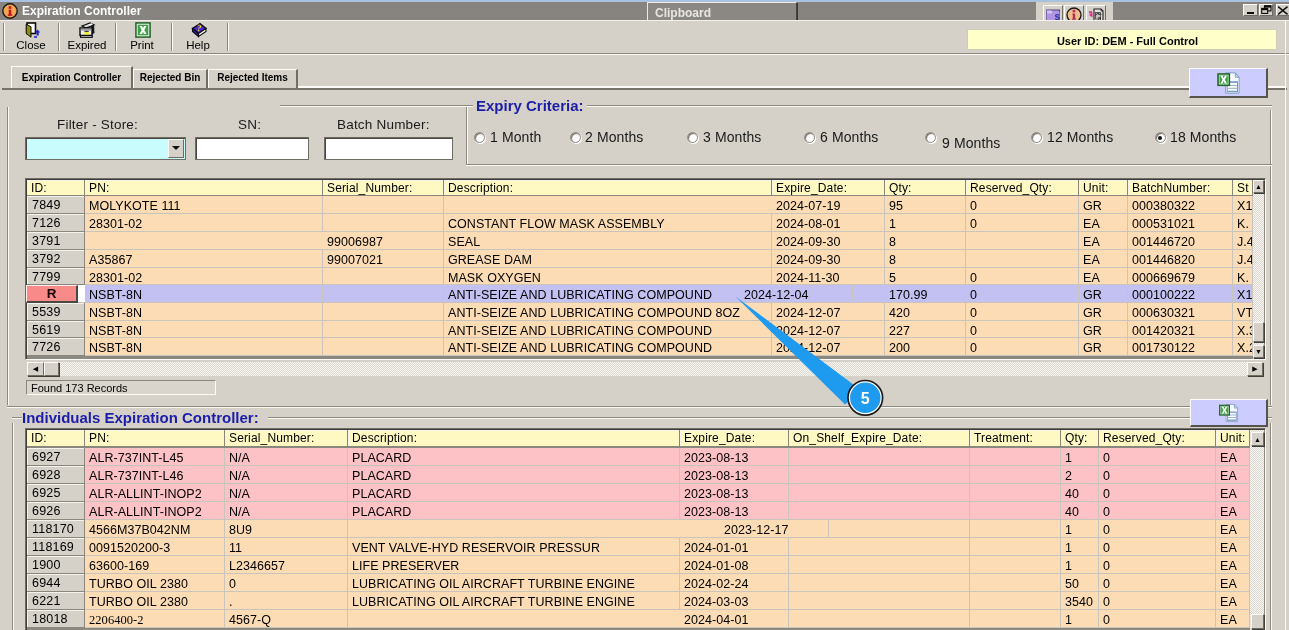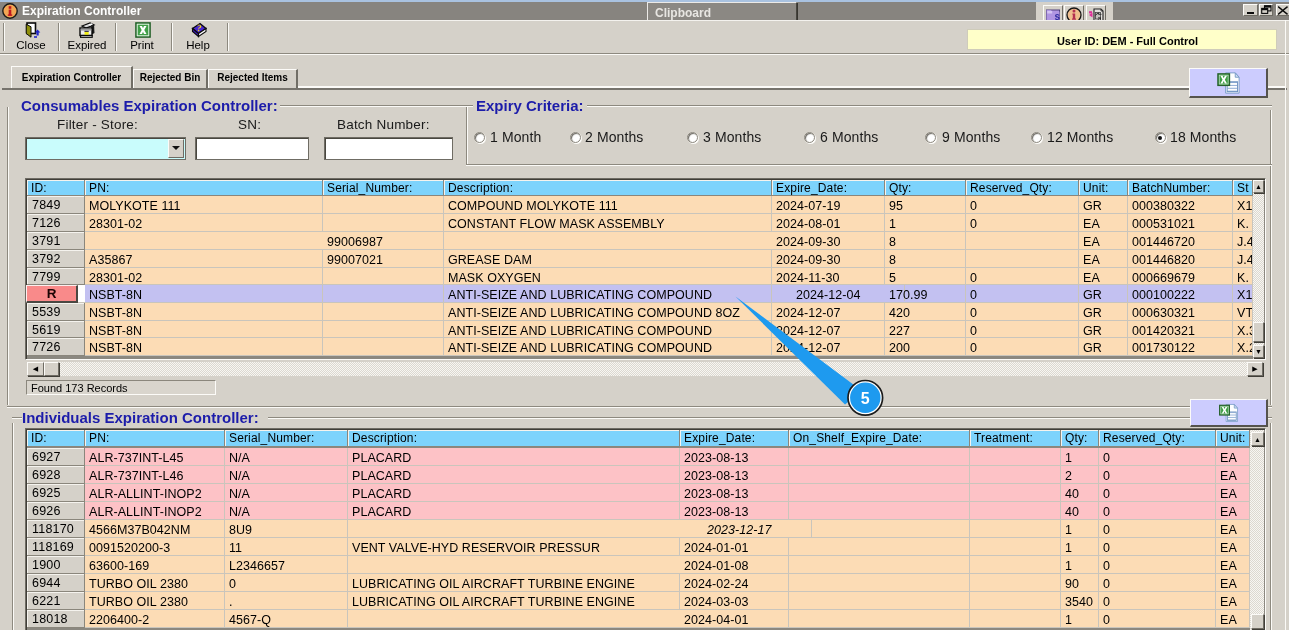--- a/index.html
+++ b/index.html
@@ -3,21 +3,21 @@
 <style>
 *{margin:0;padding:0;box-sizing:border-box;}
 body{width:1289px;height:630px;overflow:hidden;}
 #win{position:absolute;left:0;top:0;width:1289px;height:630px;background:#d5d1c9;
  font-family:"Liberation Sans",sans-serif;font-size:11px;color:#000;}
 .abs{position:absolute;}
 .cap{color:#1c1caa;font-weight:bold;font-size:15px;}
 .etchH{height:2px;border-top:1px solid #8d897f;border-bottom:1px solid #fbfaf7;}
 .etchV{width:2px;border-left:1px solid #8d897f;border-right:1px solid #fbfaf7;}
 .raise{border-top:1px solid #fcfbf8;border-left:1px solid #fcfbf8;border-bottom:1px solid #6f6c64;border-right:1px solid #6f6c64;}
-.hdr{background:#7dd3fc;}
+.hdr{background:#fef9c3;}
 .hcell{position:absolute;top:0;height:100%;border-right:1px solid #8a867c;border-bottom:1px solid #8a867c;
  box-shadow:inset 1px 1px 0 #f5f3ee;padding:1px 0 0 4px;overflow:hidden;white-space:nowrap;font-size:12px;letter-spacing:0.15px;}
 .idcell{background:#d5d1c9;border-right:1px solid #8a867c;border-bottom:1px solid #8a867c;
  box-shadow:inset 1px 1px 0 #f5f3ee;font-size:12.5px;letter-spacing:0.2px;}
 .dcell{position:absolute;top:0;height:100%;border-right:1px solid #c9c5bc;padding:2.5px 0 0 4px;overflow:hidden;white-space:nowrap;font-size:12.5px;letter-spacing:0.05px;}
 .sbtn{position:absolute;background:#d5d1c9;border-top:1px solid #fcfbf8;border-left:1px solid #fcfbf8;
  border-bottom:1px solid #6f6c64;border-right:1px solid #6f6c64;box-shadow:1px 1px 0 #403e38;}
 .arr{position:absolute;left:0;top:0;width:100%;height:100%;display:flex;align-items:center;justify-content:center;}
 .track{background-color:#dcd8d0;background-image:linear-gradient(45deg,#f7f6f2 25%,transparent 25%,transparent 75%,#f7f6f2 75%),linear-gradient(45deg,#f7f6f2 25%,transparent 25%,transparent 75%,#f7f6f2 75%);background-size:2px 2px;background-position:0 0,1px 1px;}
 .tb{position:absolute;top:66px;height:22px;background:#d5d1c9;border-top:1px solid #fcfbf8;border-left:1px solid #fcfbf8;border-right:2px solid #716e66;
@@ -119,21 +119,20 @@
 <div class="abs" style="left:967px;top:29px;width:310px;height:21px;background:#ffffc9;border:1px solid #cfccba;text-align:center;font-weight:bold;font-size:11px;padding-top:5px;text-indent:11px;">User ID: DEM - Full Control</div>
 <div class="abs" style="left:2px;top:88px;width:1285px;height:2px;background:#76736c;"></div>
 <div class="abs" style="left:298px;top:86px;width:988px;height:2px;background:#fbfaf7;"></div>
 <div class="tb" style="left:11px;top:66px;width:122px;height:22px;">Expiration Controller</div>
 <div class="tb" style="left:133px;top:69px;width:75px;height:19px;padding-top:2px;">Rejected Bin</div>
 <div class="tb" style="left:208px;top:69px;width:90px;height:19px;padding-top:2px;">Rejected Items</div>
 <div class="abs etchV" style="left:7px;top:107px;height:298px;"></div>
 <div class="abs etchH" style="left:7px;top:406px;width:1265px;"></div>
 <div class="abs etchV" style="left:1270px;top:110px;height:295px;"></div>
 <div class="abs etchH" style="left:280px;top:105px;width:186px;"></div>
-<div class="abs cap" style="left:21px;top:97px;">Consumables Expiration Controller:</div>
 <div class="abs" style="left:57px;top:117px;font-size:13.5px;letter-spacing:0.2px;color:#1a1a1a;">Filter - Store:</div>
 <div class="abs" style="left:238px;top:117px;font-size:13.5px;letter-spacing:0.2px;color:#1a1a1a;">SN:</div>
 <div class="abs" style="left:337px;top:117px;font-size:13.5px;letter-spacing:0.2px;color:#1a1a1a;">Batch Number:</div>
 <div class="abs" style="left:25px;top:137px;width:161px;height:23px;background:#c9fcfc;border:1px solid #6f6c64;box-shadow:inset 1px 1px 0 #49473f;"></div>
 <div class="abs raise" style="left:168px;top:139px;width:16px;height:19px;background:#d5d1c9;"></div>
 <div class="abs" style="left:172px;top:146px;width:0;height:0;border-left:4px solid transparent;border-right:4px solid transparent;border-top:4px solid #111;"></div>
 <div class="abs" style="left:195px;top:137px;width:114px;height:23px;background:#fff;border:1px solid #6f6c64;box-shadow:inset 1px 1px 0 #49473f;"></div>
 <div class="abs" style="left:324px;top:137px;width:129px;height:23px;background:#fff;border:1px solid #6f6c64;box-shadow:inset 1px 1px 0 #49473f;"></div>
 <div class="abs etchV" style="left:466px;top:105px;height:60px;"></div>
 <div class="abs etchH" style="left:466px;top:105px;width:112px;"></div>
@@ -144,21 +143,21 @@
 <div class="abs cap" style="left:473px;top:97px;background:#d5d1c9;padding:0 3px;">Expiry Criteria:</div>
 <div class="radio" style="left:473.5px;top:132px;"></div>
 <div class="rlab" style="left:490px;top:129px;">1 Month</div>
 <div class="radio" style="left:569.5px;top:132px;"></div>
 <div class="rlab" style="left:585px;top:129px;">2 Months</div>
 <div class="radio" style="left:686.5px;top:132px;"></div>
 <div class="rlab" style="left:703px;top:129px;">3 Months</div>
 <div class="radio" style="left:803.5px;top:132px;"></div>
 <div class="rlab" style="left:820px;top:129px;">6 Months</div>
 <div class="radio" style="left:924.5px;top:132px;"></div>
-<div class="rlab" style="left:942px;top:129px;">9 Months</div>
+<div class="rlab" style="left:942px;top:135px;">9 Months</div>
 <div class="radio" style="left:1030.5px;top:132px;"></div>
 <div class="rlab" style="left:1047px;top:129px;">12 Months</div>
 <div class="radio" style="left:1154.5px;top:132px;"></div>
 <div class="rlab" style="left:1170px;top:129px;">18 Months</div>
 <div class="abs" style="left:1158px;top:135.5px;width:4px;height:4px;border-radius:50%;background:#111;"></div>
 <div class="abs" style="left:25px;top:178px;width:1241px;height:182px;background:#8b8880;border:1px solid #6f6c64;border-bottom-color:#fcfbf8;border-right-color:#fcfbf8;box-shadow:inset 1px 1px 0 #403e38;"></div>
 <div class="abs hdr" style="left:27px;top:180px;width:1226px;height:16px;"></div>
 <div class="abs hcell hdr" style="left:27px;top:180px;width:58px;height:16px;">ID:</div>
 <div class="abs hcell hdr" style="left:85px;top:180px;width:238px;height:16px;">PN:</div>
 <div class="abs hcell hdr" style="left:323px;top:180px;width:121px;height:16px;">Serial_Number:</div>
@@ -166,41 +165,41 @@
 <div class="abs hcell hdr" style="left:772px;top:180px;width:113px;height:16px;">Expire_Date:</div>
 <div class="abs hcell hdr" style="left:885px;top:180px;width:81px;height:16px;">Qty:</div>
 <div class="abs hcell hdr" style="left:966px;top:180px;width:113px;height:16px;">Reserved_Qty:</div>
 <div class="abs hcell hdr" style="left:1079px;top:180px;width:49px;height:16px;">Unit:</div>
 <div class="abs hcell hdr" style="left:1128px;top:180px;width:105px;height:16px;">BatchNumber:</div>
 <div class="abs hcell hdr" style="left:1233px;top:180px;width:20px;height:16px;">St</div>
 <div class="abs" style="left:85px;top:196px;width:1168px;height:18px;background:#fcdcb5;border-bottom:1px solid #c9c5bc;"></div>
 <div class="abs idcell" style="left:27px;top:196px;width:58px;height:18px;padding:2px 0 0 5px;">7849</div>
 <div class="abs dcell" style="left:85px;top:196px;width:238px;height:18px;">MOLYKOTE 111</div>
 <div class="abs dcell" style="left:323px;top:196px;width:121px;height:18px;"></div>
-<div class="abs dcell" style="left:444px;top:196px;width:328px;height:18px;">COMPOUND MOLYKOTE 111</div>
 <div class="abs dcell" style="left:772px;top:196px;width:113px;height:18px;">2024-07-19</div>
 <div class="abs dcell" style="left:885px;top:196px;width:81px;height:18px;">95</div>
 <div class="abs dcell" style="left:966px;top:196px;width:113px;height:18px;">0</div>
 <div class="abs dcell" style="left:1079px;top:196px;width:49px;height:18px;">GR</div>
 <div class="abs dcell" style="left:1128px;top:196px;width:105px;height:18px;">000380322</div>
 <div class="abs dcell" style="left:1233px;top:196px;width:20px;height:18px;">X1</div>
 <div class="abs" style="left:85px;top:214px;width:1168px;height:18px;background:#fcdcb5;border-bottom:1px solid #c9c5bc;"></div>
 <div class="abs idcell" style="left:27px;top:214px;width:58px;height:18px;padding:2px 0 0 5px;">7126</div>
 <div class="abs dcell" style="left:85px;top:214px;width:238px;height:18px;">28301-02</div>
 <div class="abs dcell" style="left:323px;top:214px;width:121px;height:18px;"></div>
 <div class="abs dcell" style="left:444px;top:214px;width:328px;height:18px;">CONSTANT FLOW MASK ASSEMBLY</div>
 <div class="abs dcell" style="left:772px;top:214px;width:113px;height:18px;">2024-08-01</div>
 <div class="abs dcell" style="left:885px;top:214px;width:81px;height:18px;">1</div>
 <div class="abs dcell" style="left:966px;top:214px;width:113px;height:18px;">0</div>
 <div class="abs dcell" style="left:1079px;top:214px;width:49px;height:18px;">EA</div>
 <div class="abs dcell" style="left:1128px;top:214px;width:105px;height:18px;">000531021</div>
 <div class="abs dcell" style="left:1233px;top:214px;width:20px;height:18px;">K.</div>
 <div class="abs" style="left:85px;top:232px;width:1168px;height:18px;background:#fcdcb5;border-bottom:1px solid #c9c5bc;"></div>
 <div class="abs idcell" style="left:27px;top:232px;width:58px;height:18px;padding:2px 0 0 5px;">3791</div>
 <div class="abs dcell" style="left:323px;top:232px;width:121px;height:18px;">99006987</div>
+<div class="abs dcell" style="left:444px;top:232px;width:328px;height:18px;">SEAL</div>
 <div class="abs dcell" style="left:772px;top:232px;width:113px;height:18px;">2024-09-30</div>
 <div class="abs dcell" style="left:885px;top:232px;width:81px;height:18px;">8</div>
 <div class="abs dcell" style="left:966px;top:232px;width:113px;height:18px;"></div>
 <div class="abs dcell" style="left:1079px;top:232px;width:49px;height:18px;">EA</div>
 <div class="abs dcell" style="left:1128px;top:232px;width:105px;height:18px;">001446720</div>
 <div class="abs dcell" style="left:1233px;top:232px;width:20px;height:18px;">J.4</div>
 <div class="abs" style="left:85px;top:250px;width:1168px;height:18px;background:#fcdcb5;border-bottom:1px solid #c9c5bc;"></div>
 <div class="abs idcell" style="left:27px;top:250px;width:58px;height:18px;padding:2px 0 0 5px;">3792</div>
 <div class="abs dcell" style="left:85px;top:250px;width:238px;height:18px;">A35867</div>
 <div class="abs dcell" style="left:323px;top:250px;width:121px;height:18px;">99007021</div>
@@ -222,21 +221,21 @@
 <div class="abs dcell" style="left:1079px;top:268px;width:49px;height:17px;">EA</div>
 <div class="abs dcell" style="left:1128px;top:268px;width:105px;height:17px;">000669679</div>
 <div class="abs dcell" style="left:1233px;top:268px;width:20px;height:17px;">K.</div>
 <div class="abs" style="left:85px;top:285px;width:1168px;height:18px;background:#c3c1f1;border-bottom:1px solid #c9c5bc;"></div>
 <div class="abs" style="left:85px;top:285px;width:0px;height:18px;"></div>
 <div class="abs" style="left:77px;top:285px;width:8px;height:18px;background:#fff;border-bottom:1px solid #c9c5bc;"></div>
 <div class="abs" style="left:26px;top:285px;width:52px;height:18px;background:#f98a8a;border-top:1px solid #fdeeee;border-left:1px solid #fdeeee;border-right:2px solid #4a4842;border-bottom:2px solid #4a4842;text-align:center;font-weight:bold;font-size:13.5px;color:#1c0404;padding-top:0px;">R</div>
 <div class="abs dcell" style="left:85px;top:285px;width:238px;height:18px;">NSBT-8N</div>
 <div class="abs dcell" style="left:323px;top:285px;width:121px;height:18px;"></div>
 <div class="abs dcell" style="left:444px;top:285px;width:328px;height:18px;">ANTI-SEIZE AND LUBRICATING COMPOUND</div>
-<div class="abs dcell" style="left:792px;top:285px;width:113px;height:16px;">2024-12-04</div>
+<div class="abs dcell" style="left:740px;top:285px;width:113px;height:16px;">2024-12-04</div>
 <div class="abs dcell" style="left:885px;top:285px;width:81px;height:18px;">170.99</div>
 <div class="abs dcell" style="left:966px;top:285px;width:113px;height:18px;">0</div>
 <div class="abs dcell" style="left:1079px;top:285px;width:49px;height:18px;">GR</div>
 <div class="abs dcell" style="left:1128px;top:285px;width:105px;height:18px;">000100222</div>
 <div class="abs dcell" style="left:1233px;top:285px;width:20px;height:18px;">X1</div>
 <div class="abs" style="left:85px;top:303px;width:1168px;height:18px;background:#fcdcb5;border-bottom:1px solid #c9c5bc;"></div>
 <div class="abs idcell" style="left:27px;top:303px;width:58px;height:18px;padding:2px 0 0 5px;">5539</div>
 <div class="abs dcell" style="left:85px;top:303px;width:238px;height:18px;">NSBT-8N</div>
 <div class="abs dcell" style="left:323px;top:303px;width:121px;height:18px;"></div>
 <div class="abs dcell" style="left:444px;top:303px;width:328px;height:18px;">ANTI-SEIZE AND LUBRICATING COMPOUND 8OZ</div>
@@ -374,72 +373,73 @@
 <div class="abs dcell" style="left:680px;top:502px;width:109px;height:18px;">2023-08-13</div>
 <div class="abs dcell" style="left:789px;top:502px;width:181px;height:18px;"></div>
 <div class="abs dcell" style="left:970px;top:502px;width:91px;height:18px;"></div>
 <div class="abs dcell" style="left:1061px;top:502px;width:38px;height:18px;">40</div>
 <div class="abs dcell" style="left:1099px;top:502px;width:117px;height:18px;">0</div>
 <div class="abs dcell" style="left:1216px;top:502px;width:34px;height:18px;">EA</div>
 <div class="abs" style="left:85px;top:520px;width:1165px;height:18px;background:#fcdcb5;border-bottom:1px solid #c9c5bc;"></div>
 <div class="abs idcell" style="left:27px;top:520px;width:58px;height:18px;padding:2px 0 0 5px;">118170</div>
 <div class="abs dcell" style="left:85px;top:520px;width:140px;height:18px;">4566M37B042NM</div>
 <div class="abs dcell" style="left:225px;top:520px;width:123px;height:18px;">8U9</div>
-<div class="abs dcell" style="left:703px;top:520px;width:109px;height:18px;font-style:italic;">2023-12-17</div>
+<div class="abs dcell" style="left:720px;top:520px;width:109px;height:18px;">2023-12-17</div>
 <div class="abs dcell" style="left:789px;top:520px;width:181px;height:18px;"></div>
 <div class="abs dcell" style="left:970px;top:520px;width:91px;height:18px;"></div>
 <div class="abs dcell" style="left:1061px;top:520px;width:38px;height:18px;">1</div>
 <div class="abs dcell" style="left:1099px;top:520px;width:117px;height:18px;">0</div>
 <div class="abs dcell" style="left:1216px;top:520px;width:34px;height:18px;">EA</div>
 <div class="abs" style="left:85px;top:538px;width:1165px;height:18px;background:#fcdcb5;border-bottom:1px solid #c9c5bc;"></div>
 <div class="abs idcell" style="left:27px;top:538px;width:58px;height:18px;padding:2px 0 0 5px;">118169</div>
 <div class="abs dcell" style="left:85px;top:538px;width:140px;height:18px;">0091520200-3</div>
 <div class="abs dcell" style="left:225px;top:538px;width:123px;height:18px;">11</div>
 <div class="abs dcell" style="left:348px;top:538px;width:332px;height:18px;">VENT VALVE-HYD RESERVOIR PRESSUR</div>
 <div class="abs dcell" style="left:680px;top:538px;width:109px;height:18px;">2024-01-01</div>
 <div class="abs dcell" style="left:789px;top:538px;width:181px;height:18px;"></div>
 <div class="abs dcell" style="left:970px;top:538px;width:91px;height:18px;"></div>
 <div class="abs dcell" style="left:1061px;top:538px;width:38px;height:18px;">1</div>
 <div class="abs dcell" style="left:1099px;top:538px;width:117px;height:18px;">0</div>
 <div class="abs dcell" style="left:1216px;top:538px;width:34px;height:18px;">EA</div>
 <div class="abs" style="left:85px;top:556px;width:1165px;height:18px;background:#fcdcb5;border-bottom:1px solid #c9c5bc;"></div>
 <div class="abs idcell" style="left:27px;top:556px;width:58px;height:18px;padding:2px 0 0 5px;">1900</div>
 <div class="abs dcell" style="left:85px;top:556px;width:140px;height:18px;">63600-169</div>
 <div class="abs dcell" style="left:225px;top:556px;width:123px;height:18px;">L2346657</div>
+<div class="abs dcell" style="left:348px;top:556px;width:332px;height:18px;">LIFE PRESERVER</div>
 <div class="abs dcell" style="left:680px;top:556px;width:109px;height:18px;">2024-01-08</div>
 <div class="abs dcell" style="left:789px;top:556px;width:181px;height:18px;"></div>
 <div class="abs dcell" style="left:970px;top:556px;width:91px;height:18px;"></div>
 <div class="abs dcell" style="left:1061px;top:556px;width:38px;height:18px;">1</div>
 <div class="abs dcell" style="left:1099px;top:556px;width:117px;height:18px;">0</div>
 <div class="abs dcell" style="left:1216px;top:556px;width:34px;height:18px;">EA</div>
 <div class="abs" style="left:85px;top:574px;width:1165px;height:18px;background:#fcdcb5;border-bottom:1px solid #c9c5bc;"></div>
 <div class="abs idcell" style="left:27px;top:574px;width:58px;height:18px;padding:2px 0 0 5px;">6944</div>
 <div class="abs dcell" style="left:85px;top:574px;width:140px;height:18px;">TURBO OIL 2380</div>
 <div class="abs dcell" style="left:225px;top:574px;width:123px;height:18px;">0</div>
 <div class="abs dcell" style="left:348px;top:574px;width:332px;height:18px;">LUBRICATING OIL AIRCRAFT TURBINE ENGINE</div>
 <div class="abs dcell" style="left:680px;top:574px;width:109px;height:18px;">2024-02-24</div>
 <div class="abs dcell" style="left:789px;top:574px;width:181px;height:18px;"></div>
 <div class="abs dcell" style="left:970px;top:574px;width:91px;height:18px;"></div>
-<div class="abs dcell" style="left:1061px;top:574px;width:38px;height:18px;">90</div>
+<div class="abs dcell" style="left:1061px;top:574px;width:38px;height:18px;">50</div>
 <div class="abs dcell" style="left:1099px;top:574px;width:117px;height:18px;">0</div>
 <div class="abs dcell" style="left:1216px;top:574px;width:34px;height:18px;">EA</div>
 <div class="abs" style="left:85px;top:592px;width:1165px;height:18px;background:#fcdcb5;border-bottom:1px solid #c9c5bc;"></div>
 <div class="abs idcell" style="left:27px;top:592px;width:58px;height:18px;padding:2px 0 0 5px;">6221</div>
 <div class="abs dcell" style="left:85px;top:592px;width:140px;height:18px;">TURBO OIL 2380</div>
 <div class="abs dcell" style="left:225px;top:592px;width:123px;height:18px;">.</div>
 <div class="abs dcell" style="left:348px;top:592px;width:332px;height:18px;">LUBRICATING OIL AIRCRAFT TURBINE ENGINE</div>
 <div class="abs dcell" style="left:680px;top:592px;width:109px;height:18px;">2024-03-03</div>
 <div class="abs dcell" style="left:789px;top:592px;width:181px;height:18px;"></div>
 <div class="abs dcell" style="left:970px;top:592px;width:91px;height:18px;"></div>
 <div class="abs dcell" style="left:1061px;top:592px;width:38px;height:18px;">3540</div>
 <div class="abs dcell" style="left:1099px;top:592px;width:117px;height:18px;">0</div>
 <div class="abs dcell" style="left:1216px;top:592px;width:34px;height:18px;">EA</div>
 <div class="abs" style="left:85px;top:610px;width:1165px;height:18px;background:#fcdcb5;border-bottom:1px solid #c9c5bc;"></div>
 <div class="abs idcell" style="left:27px;top:610px;width:58px;height:18px;padding:2px 0 0 5px;">18018</div>
-<div class="abs dcell" style="left:85px;top:610px;width:140px;height:18px;">2206400-2</div>
+<div class="abs dcell" style="left:85px;top:610px;width:140px;height:18px;font-family:Liberation Serif, serif;">2206400-2</div>
 <div class="abs dcell" style="left:225px;top:610px;width:123px;height:18px;">4567-Q</div>
 <div class="abs dcell" style="left:680px;top:610px;width:109px;height:18px;">2024-04-01</div>
 <div class="abs dcell" style="left:789px;top:610px;width:181px;height:18px;"></div>
 <div class="abs dcell" style="left:970px;top:610px;width:91px;height:18px;"></div>
 <div class="abs dcell" style="left:1061px;top:610px;width:38px;height:18px;">1</div>
 <div class="abs dcell" style="left:1099px;top:610px;width:117px;height:18px;">0</div>
 <div class="abs dcell" style="left:1216px;top:610px;width:34px;height:18px;">EA</div>
 <div class="abs track" style="left:1250px;top:430px;width:14px;height:200px;"></div>
 <div class="sbtn" style="left:1251px;top:432px;width:13px;height:14px;">
       <div class="arr" style="font-size:7px;">▲</div>

